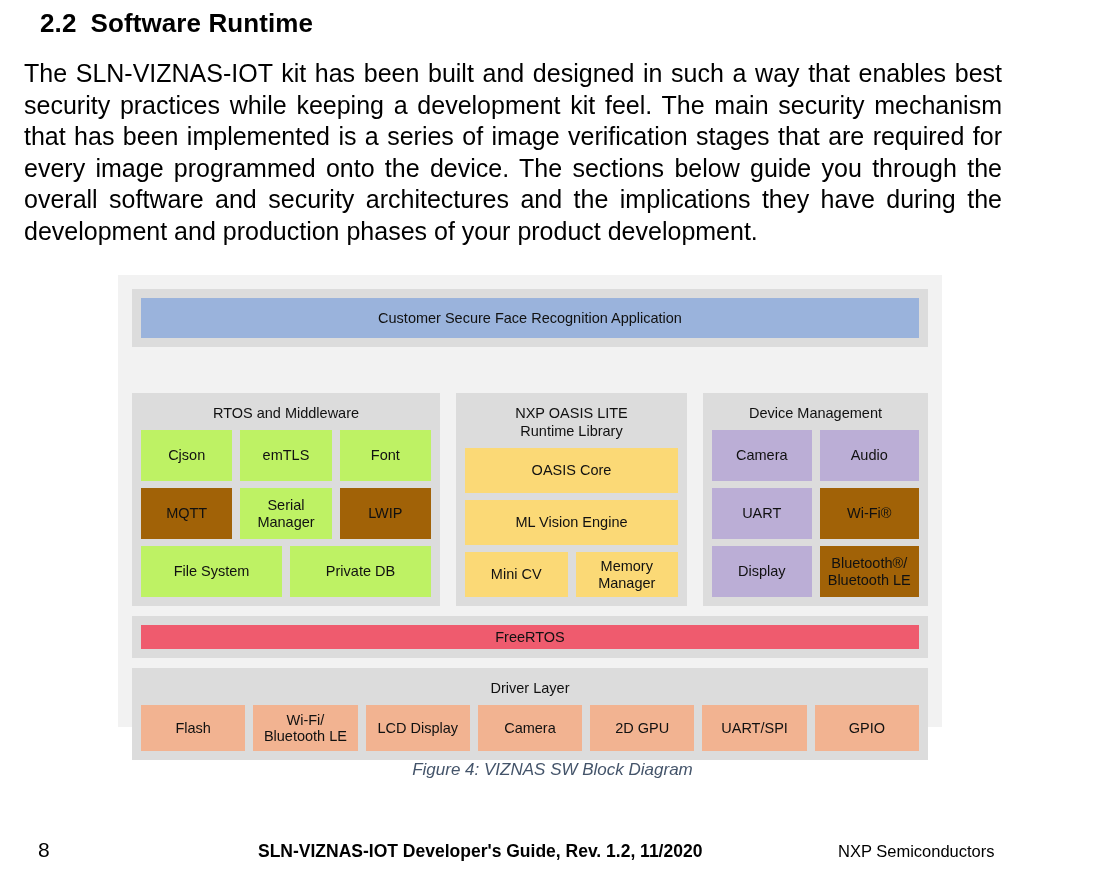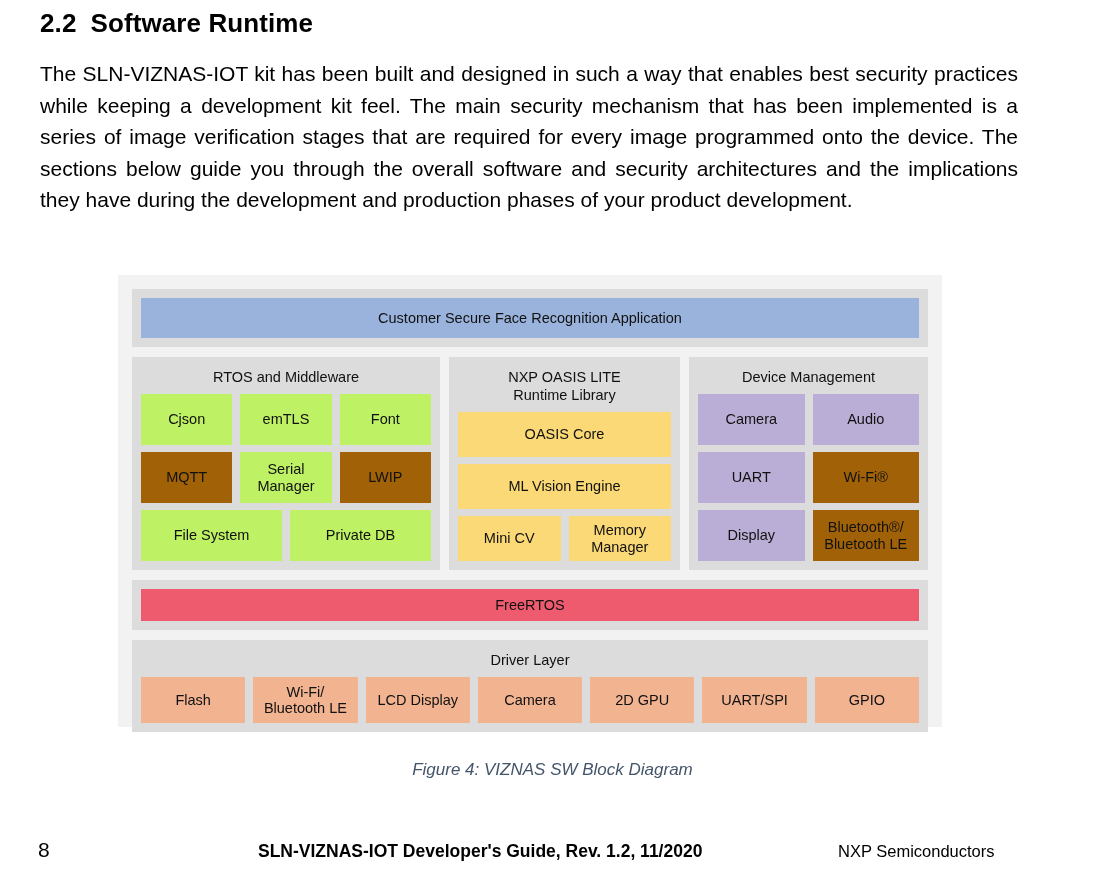--- a/index.html
+++ b/index.html
@@ -28,24 +28,24 @@
     font-size: 26px;
     font-weight: bold;
     letter-spacing: 0.1px;
     white-space: nowrap;
   }
   .section-heading .num { margin-right: 14px; }
 
   
   .body-paragraph {
     position: absolute;
-    left: 40px;
+    left: 24px;
     top: 58px;
     width: 978px;
-    font-size: 21px;
+    font-size: 25px;
     line-height: 31.5px;
     text-align: justify;
     text-justify: inter-word;
   }
 
   
   .figure-wrap {
     position: absolute;
     left: 118px;
     top: 275px;
@@ -86,22 +86,23 @@
     align-items: center;
     justify-content: center;
     font-size: 14.5px;
     color: #111111;
   }
 
   
   .columns-row {
     flex: 0 0 auto;
     display: flex;
-    gap: 9px;
+    gap: 16px;
     height: 213px;
+    margin-top: 36px;
   }
   .col-rtos { flex: 0 0 308px; }
   .col-oasis { flex: 0 0 231px; }
   .col-devmgmt { flex: 1 1 auto; }
 
   .panel.col {
     display: flex;
     flex-direction: column;
   }
   .panel.col .panel-body {
@@ -131,21 +132,21 @@
 
   .c-green  { background: #bef264; }
   .c-teal   { background: #a16207; }
   .c-yellow { background: #fbd976; }
   .c-purple { background: #bbaed6; }
   .c-orange { background: #f2b391; }
 
   
   .rtos-row { flex: 0 0 auto; }
   .rtos-bar {
-    height: 32px;
+    height: 24px;
     background: #ef5b6e;
     display: flex;
     align-items: center;
     justify-content: center;
     font-size: 14.5px;
     color: #111111;
   }
 
   
   .driver-row { flex: 0 0 auto; }

